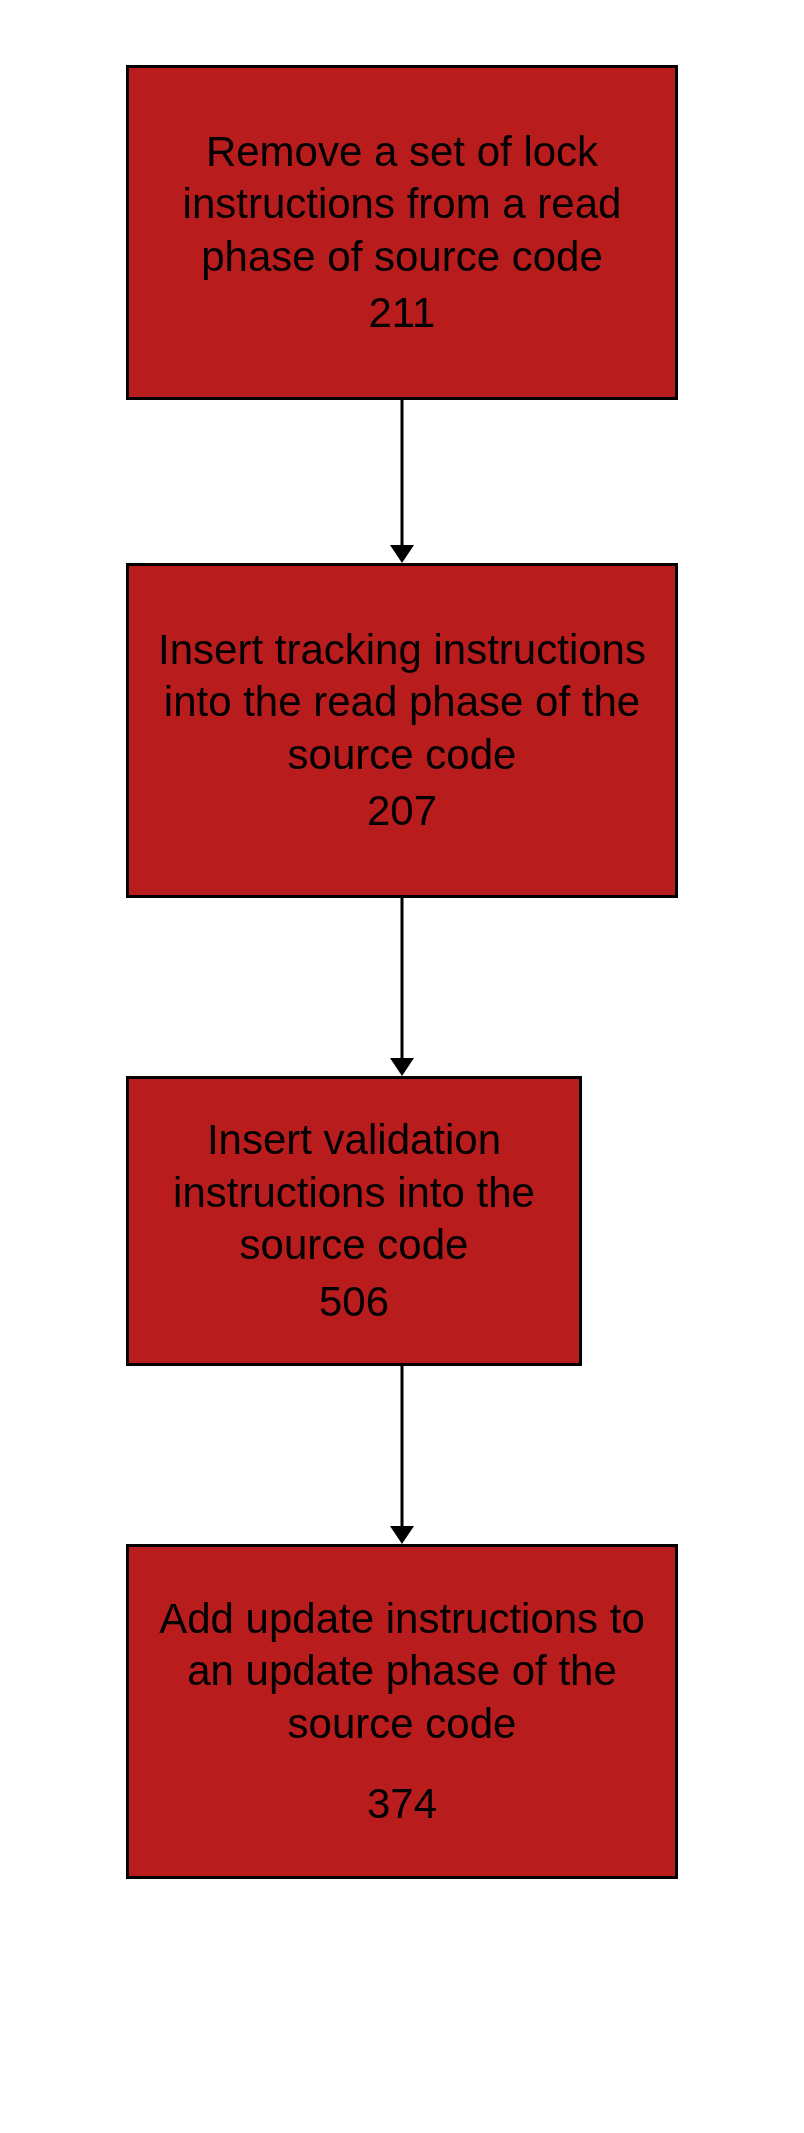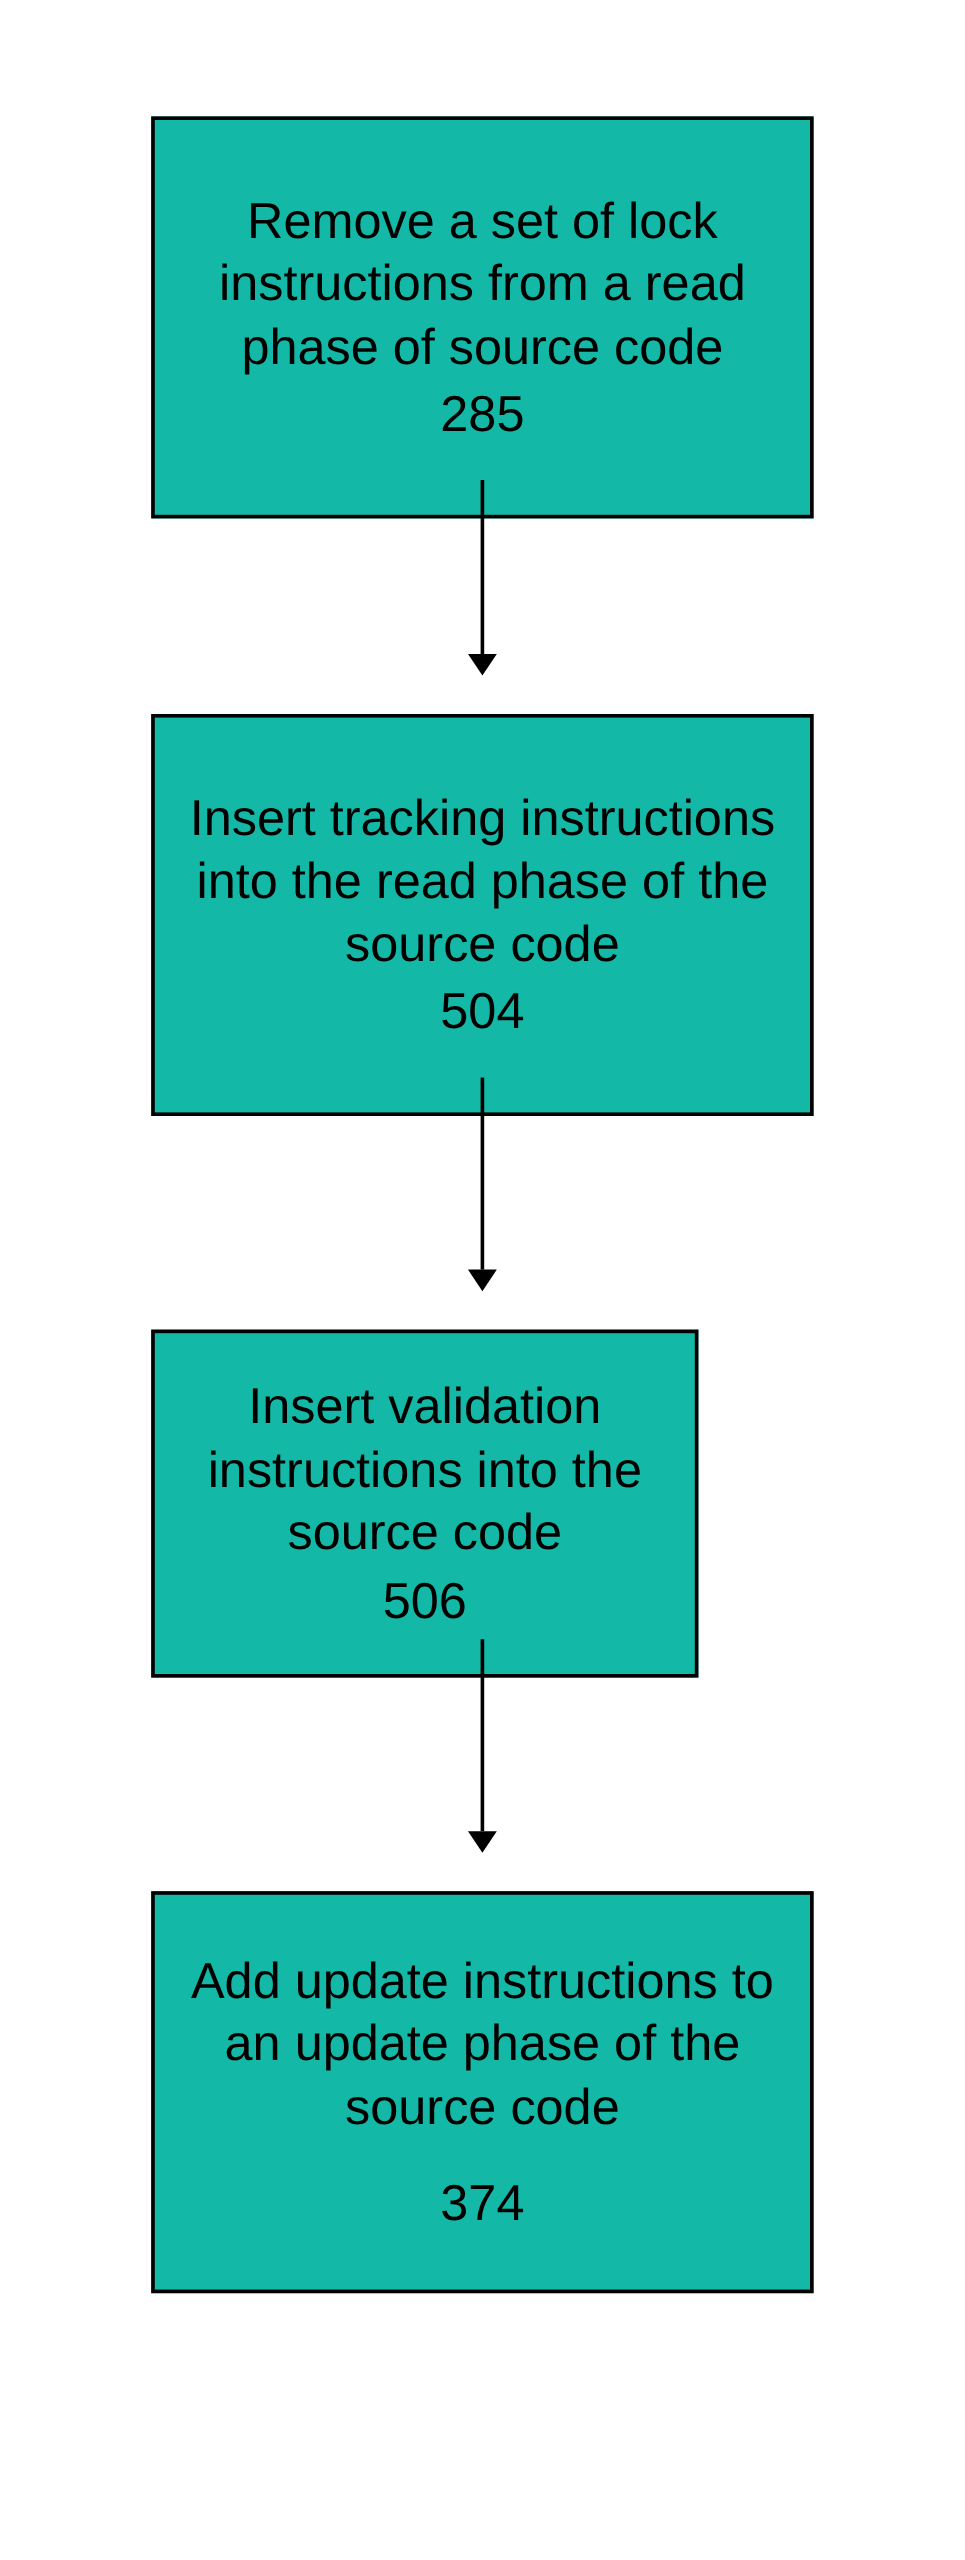--- a/index.html
+++ b/index.html
@@ -13,28 +13,27 @@
     position: relative;
   }
   .flowchart {
     position: relative;
     width: 804px;
     height: 2133px;
   }
   .flow-box {
     position: absolute;
     border: 3px solid #000;
-    background: #14b8a6;
+    background: #b91c1c;
     display: flex;
     flex-direction: column;
     align-items: center;
     justify-content: center;
     text-align: center;
     padding: 36px 24px;
-    margin-top: 32px;
   }
   .box-text {
     font-size: 42px;
     line-height: 1.25;
     color: #000;
     font-weight: 400;
   }
   .box-number {
     font-size: 42px;
     line-height: 1.25;
@@ -59,29 +58,29 @@
     border-top: 18px solid #000;
   }
 </style>
 </head>
 <body>
 
 <div class="flowchart">
 
   <div class="flow-box" style="left:126px; top:65px; width:552px; height:335px;">
     <div class="box-text">Remove a set of lock instructions from a read phase of source code</div>
-    <div class="box-number">285</div>
+    <div class="box-number">211</div>
   </div>
 
   <div class="arrow-line" style="top:400px; height:145px; left:402px;"></div>
   <div class="arrow-head" style="top:545px; left:402px;"></div>
 
   <div class="flow-box" style="left:126px; top:563px; width:552px; height:335px;">
     <div class="box-text">Insert tracking instructions into the read phase of the source code</div>
-    <div class="box-number">504</div>
+    <div class="box-number">207</div>
   </div>
 
   <div class="arrow-line" style="top:898px; height:160px; left:402px;"></div>
   <div class="arrow-head" style="top:1058px; left:402px;"></div>
 
   <div class="flow-box" style="left:126px; top:1076px; width:456px; height:290px;">
     <div class="box-text">Insert validation instructions into the source code</div>
     <div class="box-number">506</div>
   </div>
 

